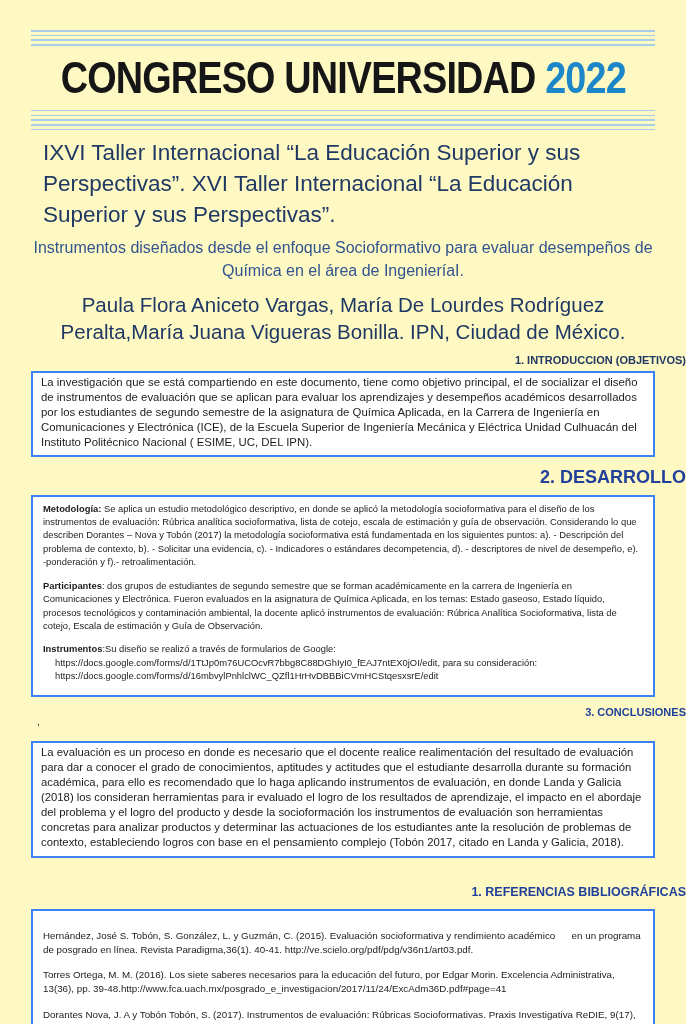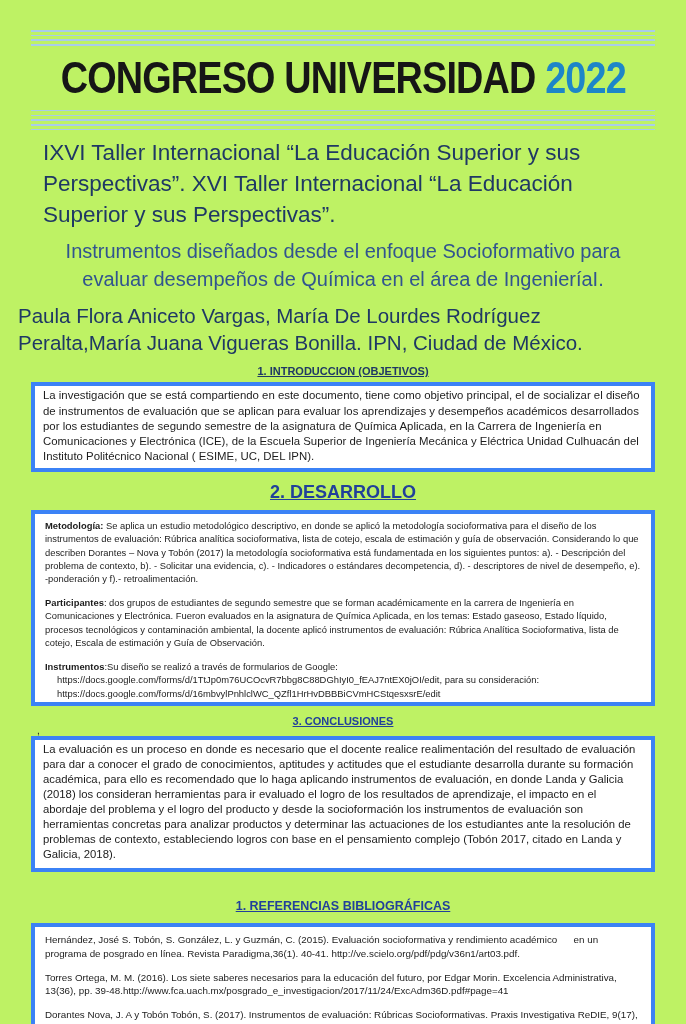--- a/index.html
+++ b/index.html
@@ -1,50 +1,50 @@
 <!DOCTYPE html>
 <html><head>
 <meta charset="utf-8">
 <style>
   * { margin:0; padding:0; box-sizing:border-box; }
   body { background:#ffffff; font-family:"Liberation Sans", sans-serif; }
-  .page { position:relative; width:686px; height:1024px; margin:0 auto; background:#bef264; overflow:hidden; }
+  .page { position:relative; width:686px; height:1024px; margin:0 auto; background:#fef9c3; overflow:hidden; }
 
   .pinstripes { margin:0 31px; height:17px;
     background:repeating-linear-gradient(to bottom,#a9cde9 0,#a9cde9 1.5px,transparent 1.5px,transparent 4.7px); }
   .pinstripes.five { height:21px; }
   .ps-top { margin-top:30px; }
   .ps-mid { margin-top:9px; }
 
   .masthead { margin-top:7px; text-align:center; white-space:nowrap; }
   .masthead .inner { display:inline-block; transform:scaleX(.84); transform-origin:center;
     font-size:45px; font-weight:700; letter-spacing:-1px; line-height:1.05; color:#161616; }
   .masthead .year { color:#1d86c8; }
 
   .event-title { margin:6px auto 0; width:600px; font-weight:400;
     font-size:22.5px; line-height:1.38; color:#1f3864; }
   .subtitle { margin:7px auto 0; width:620px; text-align:center;
-    font-size:20px; line-height:1.4; color:#31548f; }
-  .authors { margin:9px auto 0; width:650px; text-align:left; font-weight:400;
+    font-size:16px; line-height:1.4; color:#31548f; }
+  .authors { margin:9px auto 0; width:650px; text-align:center; font-weight:400;
     font-size:20.5px; line-height:1.32; color:#1f3864; }
 
-  .sec-h { text-align:center; font-weight:700; color:#21409a;text-decoration:underline; }
+  .sec-h { text-align:right; font-weight:700; color:#21409a; }
   .sec-h.h1 { margin-top:9px;  font-size:11px;   color:#1f3864; }
   .sec-h.h2 { margin-top:10px; font-size:18px; }
   .sec-h.h3 { margin-top:9px;  font-size:11px; }
   .sec-h.h4 { margin-top:27px; font-size:12.5px; }
 
-  .box { margin:5px 31px 0; border:4px solid #3b82f6; background:#fff; color:#1c1c1c; }
+  .box { margin:5px 31px 0; border:2px solid #3b82f6; background:#fff; color:#1c1c1c; }
   .box-intro { padding:2px 8px 4px; font-size:11.4px; line-height:1.32; }
-  .box-des   { margin-top:7px; padding:5px 10px 0; font-size:9.4px; line-height:1.43; }
+  .box-des   { margin-top:7px; padding:5px 10px 10px; font-size:9.4px; line-height:1.43; }
   .box-des p { margin-bottom:10px; }
   .box-des p:last-child { margin-bottom:2px; }
-  .box-con   { margin-top:0; padding:2px 8px 6px; font-size:11.3px; line-height:1.33; }
+  .box-con   { margin-top:14px; padding:2px 8px 6px; font-size:11.3px; line-height:1.33; }
   .box-ref   { margin-top:10px; padding:6px 10px 8px; font-size:9.8px; line-height:1.4; }
-  .box-ref p { margin-bottom:10px; }
+  .box-ref p { margin-bottom:10px;margin-top:12px; }
   .box-ref p:last-child { margin-bottom:0; }
 
   .stray { margin:0 0 0 37px; height:9px; font-size:10px; color:#1c1c1c; line-height:.8; }
 
   .link { color:#1c1c1c; text-decoration:none; cursor:pointer;margin-left:12px; }
 </style>
 </head>
 <body>
 
 <div class="page">

